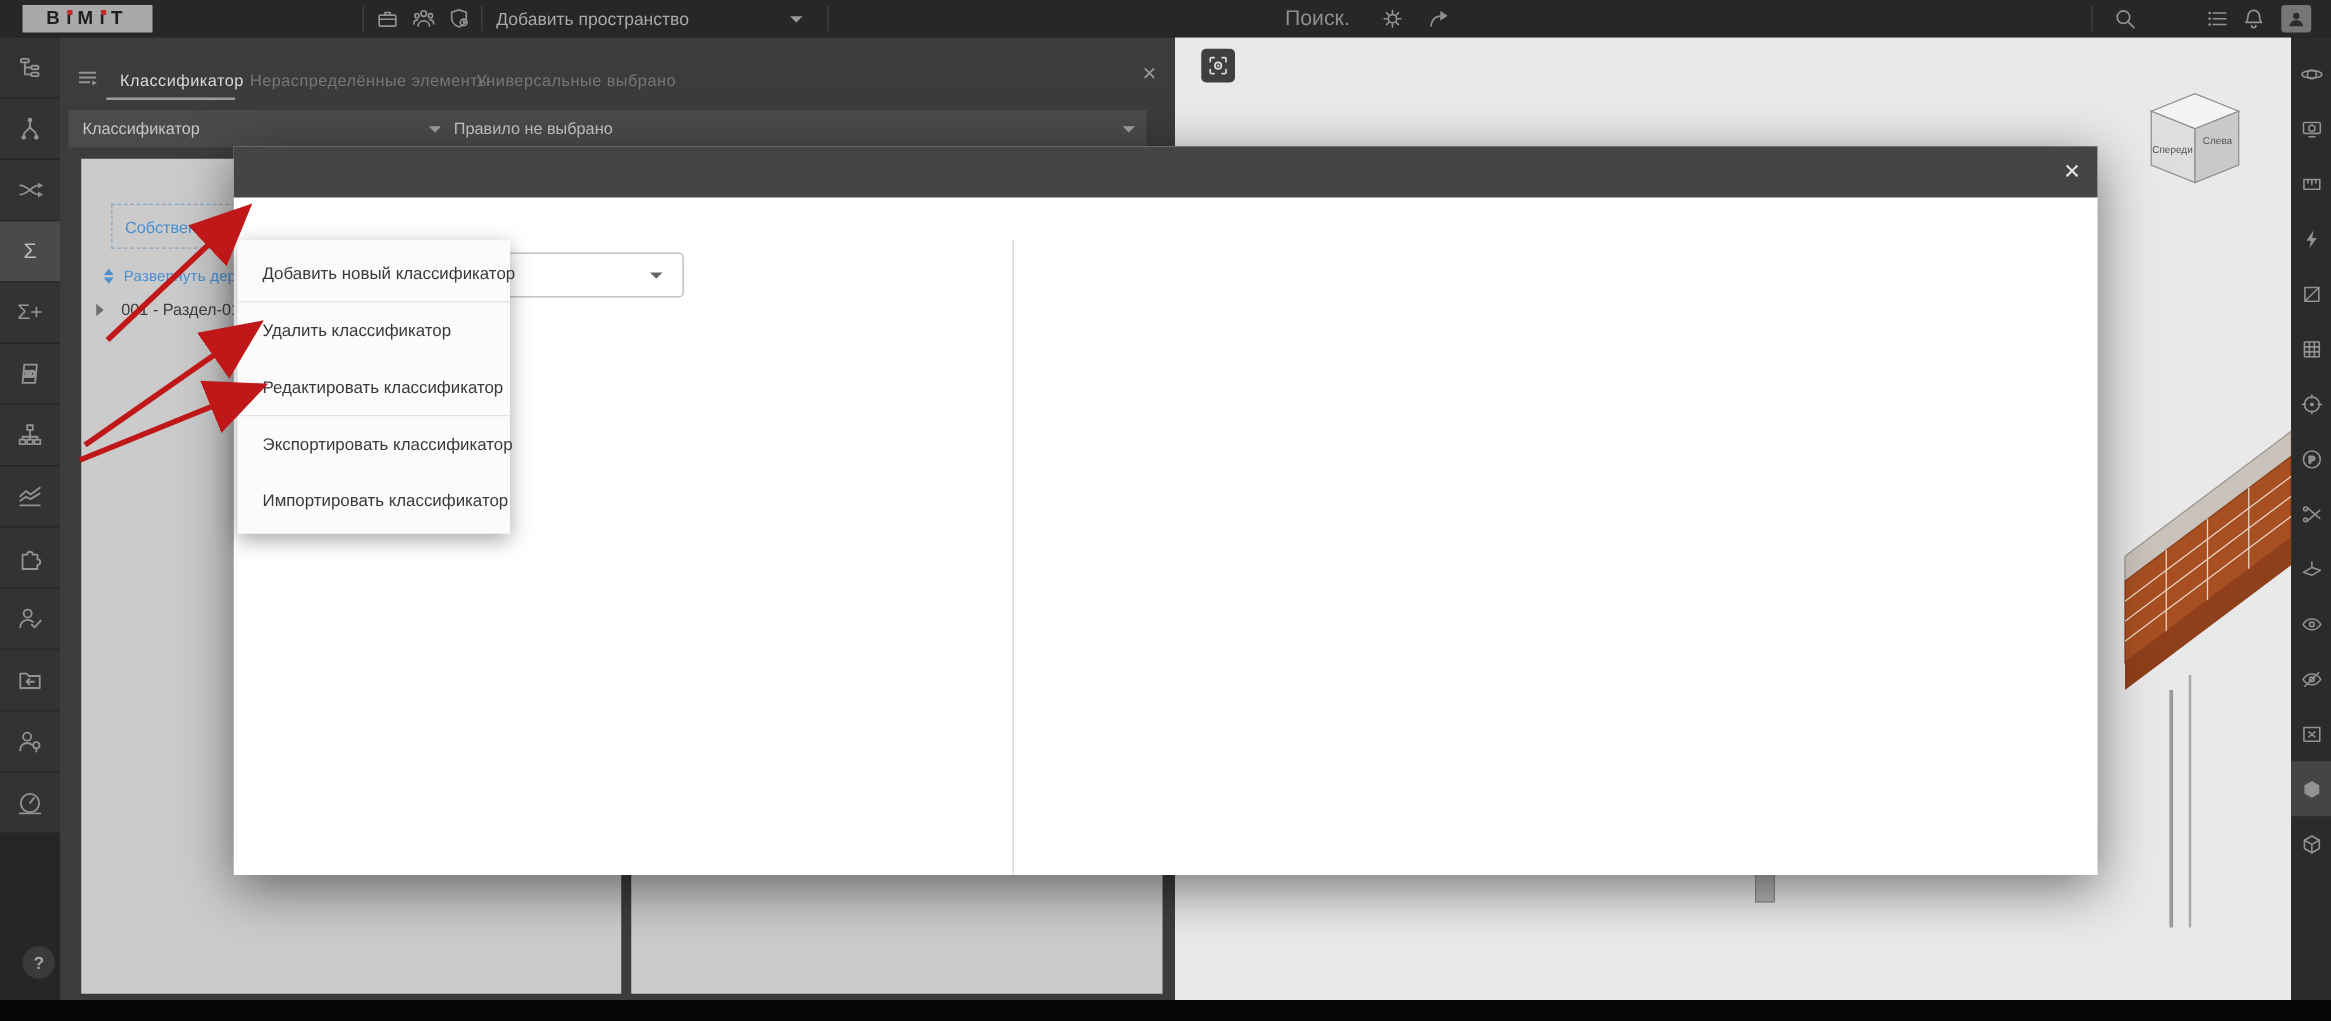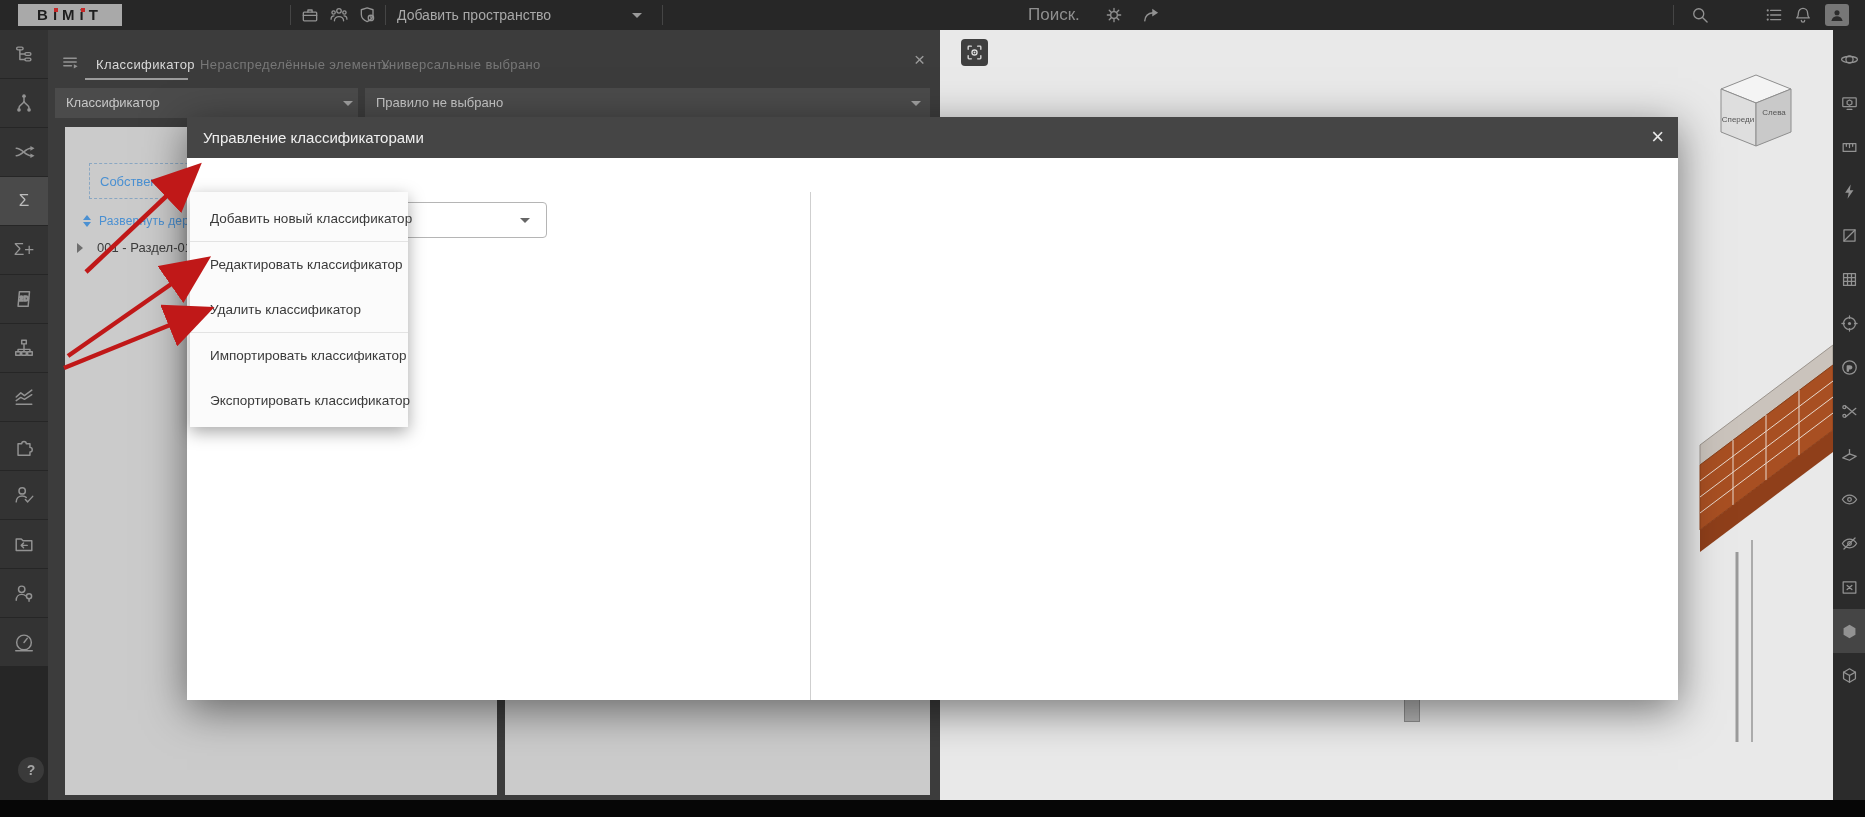--- a/index.html
+++ b/index.html
@@ -262,21 +262,21 @@
     <div class="abs tab active" style="left:48px">Классификатор</div>
     <div class="abs tabline" style="left:37px;width:103px"></div>
     <div class="abs tab" style="left:152px">Нераспределённые элементы</div>
     <div class="abs tab" style="left:333px">Универсальные выбрано</div>
     <div class="abs closex" style="left:866px;top:21px">×</div>
 
     <div class="abs dd" style="left:7px;width:303px">
       <span style="padding-left:11px">Классификатор</span>
       <div class="caret" style="left:288px"></div>
     </div>
-    <div class="abs dd" style="left:317px;width:565px">
+    <div class="abs dd" style="left:304px;width:565px">
       <span style="padding-left:11px">Правило не выбрано</span>
       <div class="caret" style="left:546px"></div>
     </div>
 
     <div class="abs lpanel" style="left:17px;width:432px">
       <div class="chip" style="position:absolute">Собственный кл</div>
       <div class="abs" style="left:18px;top:87px;display:flex;align-items:center;gap:2px">
         <span style="display:inline-flex;flex-direction:column;gap:2px">
           <span class="tri-up"></span>
             <span class="tri-dn"></span>
@@ -416,39 +416,38 @@
     <div class="abs rrcell" style="top:623px">
       <svg class="ic" width="19" height="19" viewBox="0 0 24 24">
         <path d="M12 3.5l7.5 4.3v8.4L12 20.5l-7.5-4.3V7.8z"></path>
           <path d="M12 12v8.5M12 12L4.5 7.8M12 12l7.5-4.2"></path>
         </svg>
     </div>
   </div>
 
   <div class="abs modal">
     <div class="abs mtitle">
-      <span class="t">Управление классификаторами</span>
       <span class="x">×</span>
     </div>
 
     <div class="abs mdivider"></div>
 
     <div class="abs mselect">
       <div class="caret"></div>
     </div>
   </div>
 
   <div class="abs menu">
     <div class="mitem">Добавить новый классификатор</div>
     <div class="msep"></div>
+    <div class="mitem">Удалить классификатор</div>
     <div class="mitem">Редактировать классификатор</div>
-    <div class="mitem">Удалить классификатор</div>
     <div class="msep"></div>
+    <div class="mitem">Экспортировать классификатор</div>
     <div class="mitem">Импортировать классификатор</div>
-    <div class="mitem">Экспортировать классификатор</div>
   </div>
 
   <svg class="abs arrows">
     <defs>
       <marker id="ah" markerWidth="11" markerHeight="10" refX="8" refY="5" orient="auto">
         <path d="M0 0L11 5 0 10z" fill="#c01818"></path>
       </marker>
     </defs>
     <line x1="86" y1="272" x2="192" y2="172" stroke="#c01818" stroke-width="4.5" marker-end="url(#ah)"></line>
     <line x1="68" y1="356" x2="200" y2="264" stroke="#c01818" stroke-width="4.5" marker-end="url(#ah)"></line>

